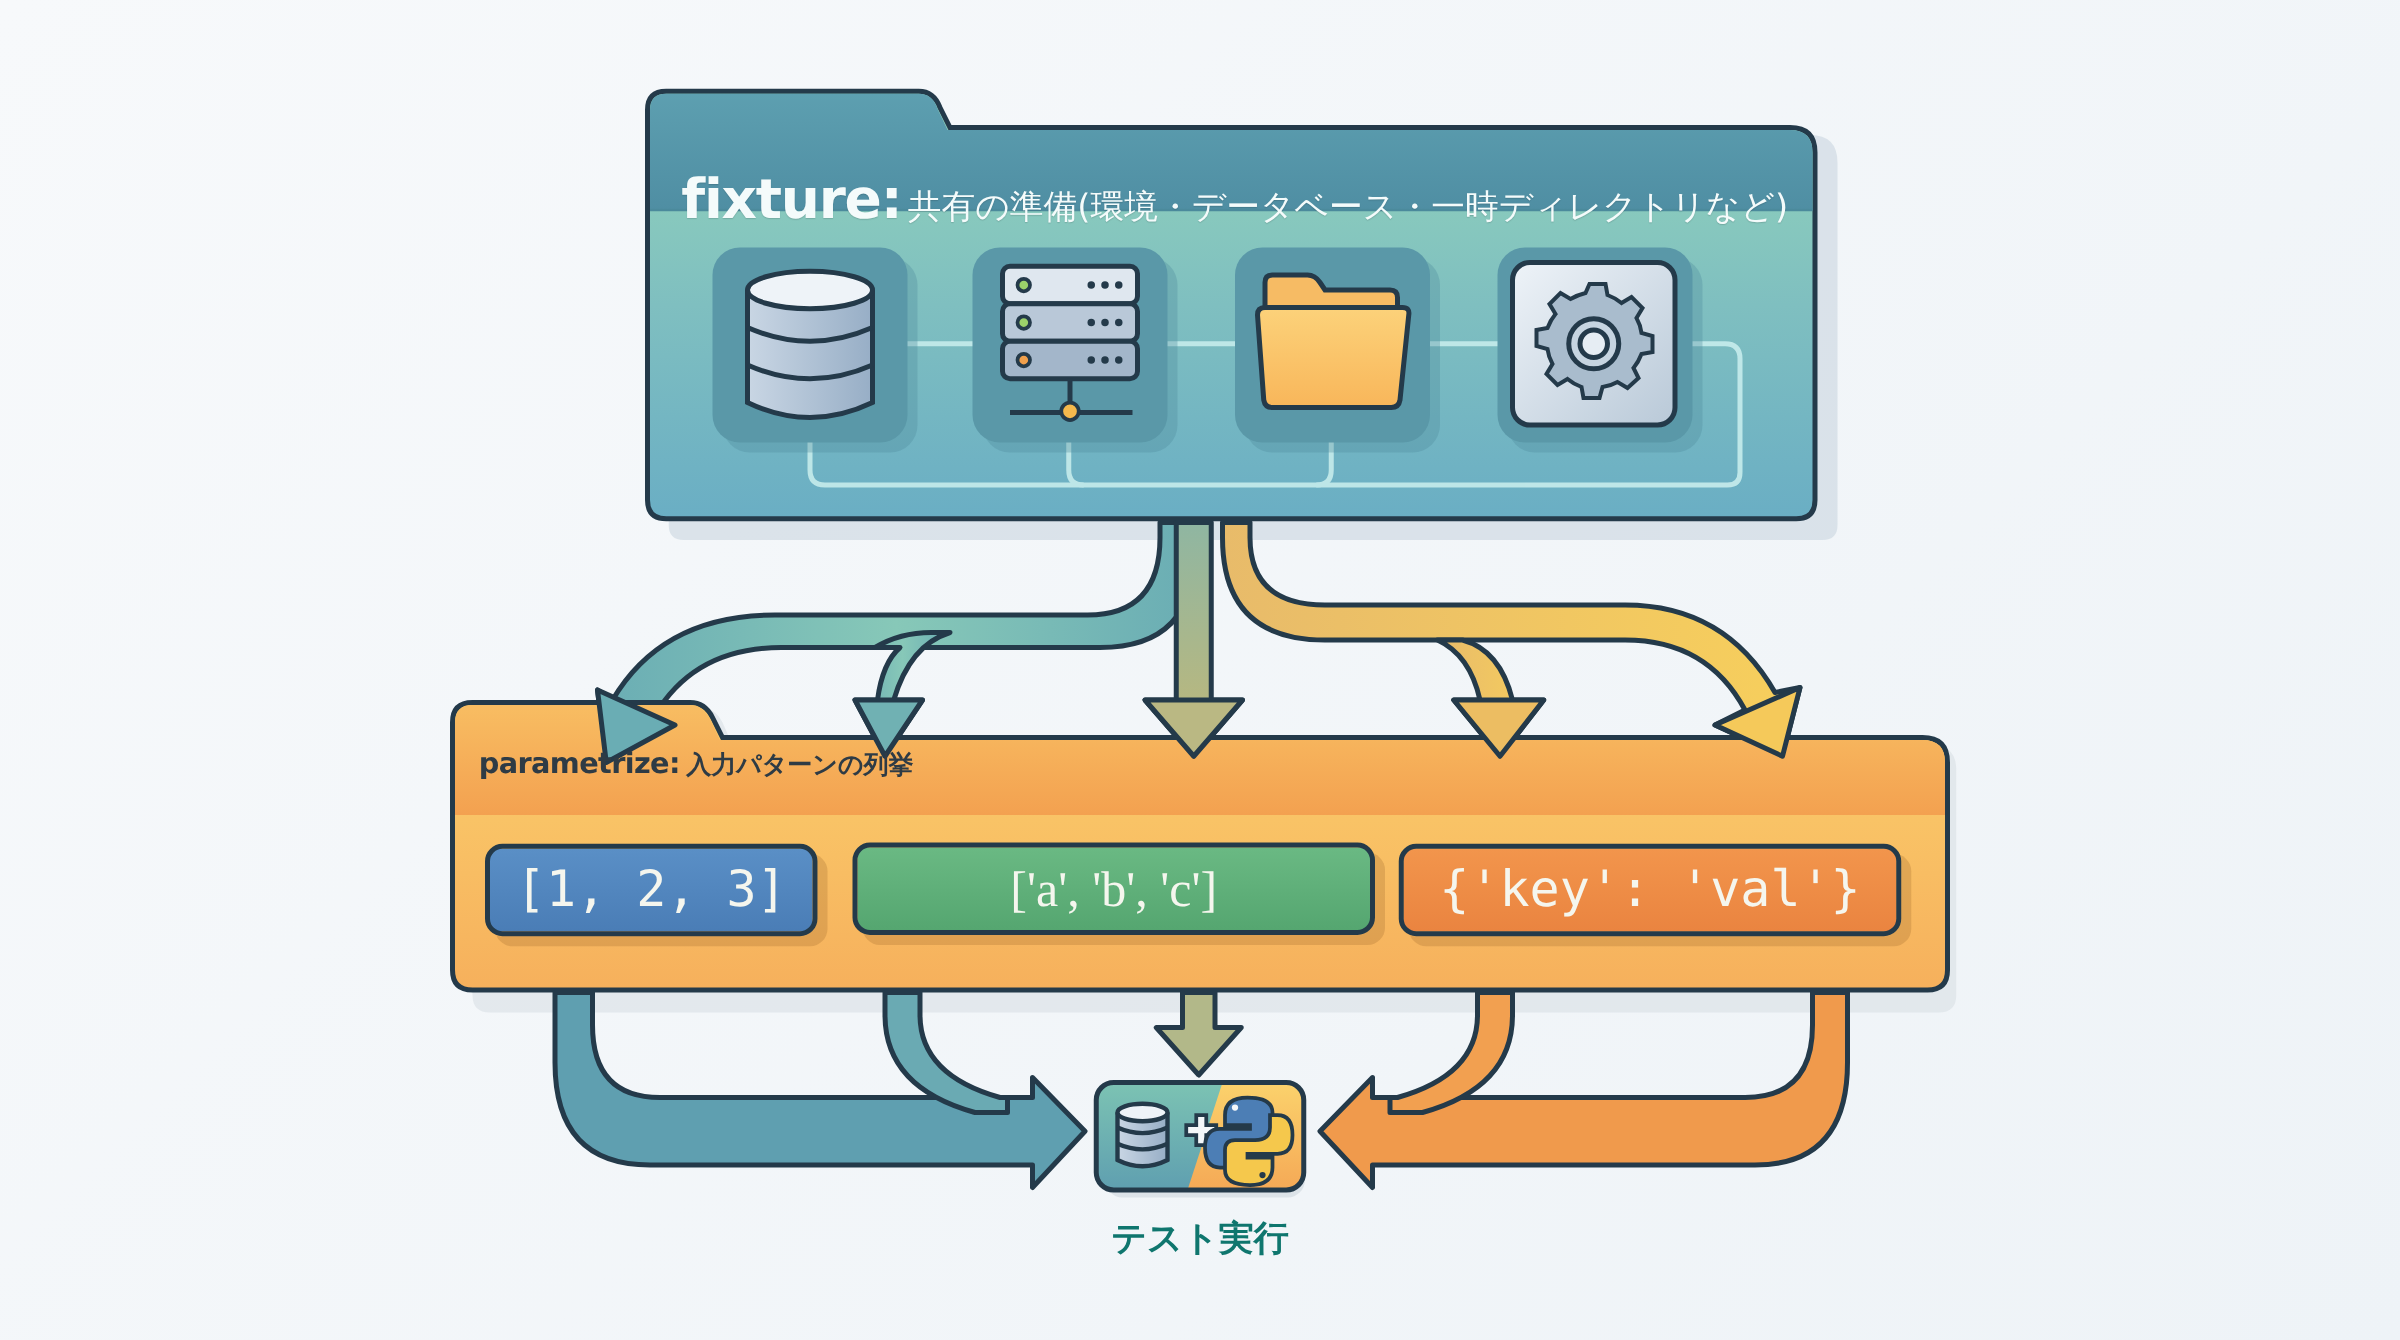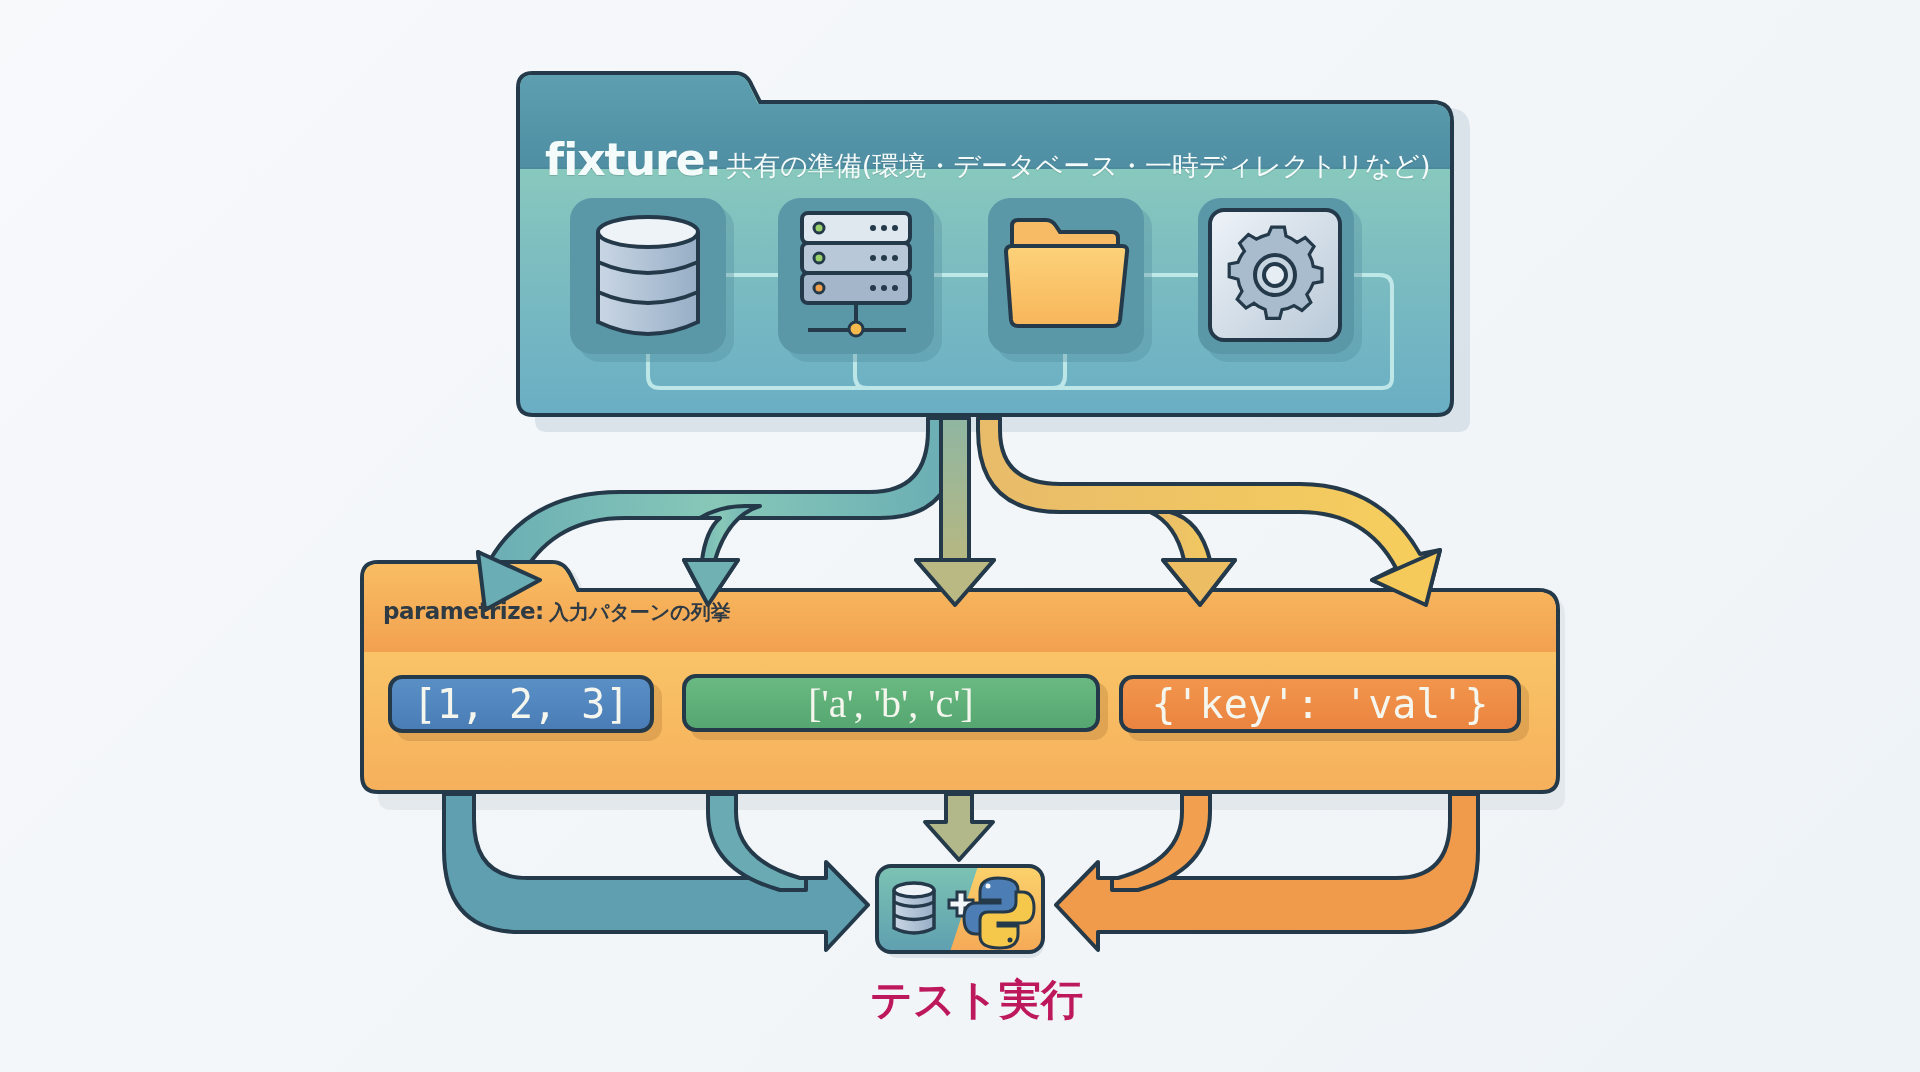--- a/index.html
+++ b/index.html
@@ -18,30 +18,30 @@
   }
   .fixture-title .kw { font-size: 44px; font-weight: bold; letter-spacing: -1px; font-family: "DejaVu Sans", sans-serif; }
   .fixture-title .desc { font-size: 27px; font-weight: normal; font-family: "DejaVu Sans", sans-serif; }
   .param-title {
     left: 383px; top: 598px; color: #2e3b45;
     font-family: "DejaVu Sans", sans-serif;
   }
   .param-title .kw { font-size: 23px; font-weight: bold; letter-spacing: -0.5px; }
   .param-title .desc { font-size: 20px; font-weight: bold; }
   .chip {
-    position: absolute; height: 58px; border: 4px solid #243a4a; border-radius: 14px;
+    position: absolute; height: 74px; border: 4px solid #243a4a; border-radius: 14px;
     box-sizing: border-box; display: flex; align-items: center; justify-content: center;
     font-family: "DejaVu Sans Mono", monospace; font-size: 40px; color: #f5f6ee;
     box-shadow: 8px 8px 0 rgba(150,100,40,0.25);
   }
   .chip-blue { left: 388px; top: 675px; width: 266px; background: linear-gradient(180deg,#5a8fc6,#4a7db6); }
   .chip-green { left: 682px; top: 674px; width: 418px; background: linear-gradient(180deg,#6ab983,#55a670); font-family: Liberation Serif, serif; }
   .chip-orange { left: 1119px; top: 675px; width: 402px; background: linear-gradient(180deg,#f2954c,#ea8440); }
   .run-label {
-    left: 870px; top: 972px; font-size: 42px; font-weight: bold; color: #be185d;
+    left: 870px; top: 972px; font-size: 28px; font-weight: bold; color: #0f766e;
     font-family: Liberation Serif, serif; width: 180px; text-align: center;
   }
 </style>
 </head>
 <body>
 
 <svg id="stage" width="1920" height="1072" viewBox="0 0 1920 1072" xmlns="http://www.w3.org/2000/svg">
   <defs>
     <linearGradient id="fixBody" x1="0" y1="0" x2="0" y2="1">
       <stop offset="0" stop-color="#93d5ba"></stop>

